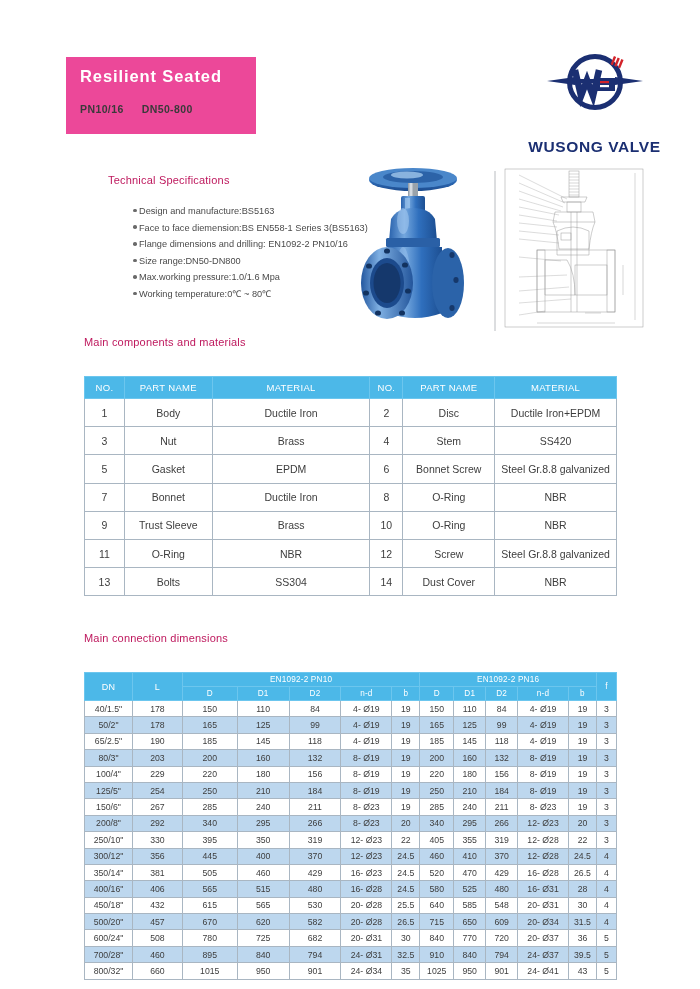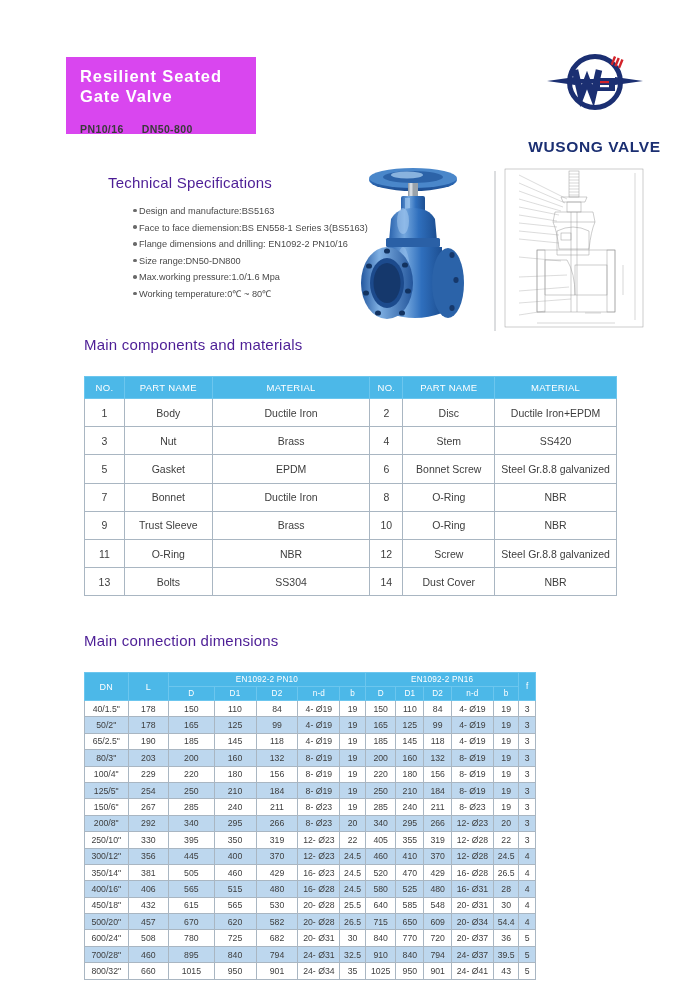--- a/index.html
+++ b/index.html
@@ -9,21 +9,21 @@
     font-family: "Liberation Sans", sans-serif;
     color: #3b3b3b;
     overflow: hidden;
   }
   .page { position: relative; width: 700px; height: 989px; }
 
   
   .title-block {
     position: absolute; left: 66px; top: 57px;
     width: 190px; height: 77px;
-    background: #d946ef;
+    background: #ec4899;
     padding: 9px 0 0 14px;
   }
   .title-line {
     color: #ffffff; font-weight: bold; font-size: 16.5px;
     letter-spacing: 0.9px; line-height: 20px; white-space: nowrap;
   }
   .title-sub {
     margin-top: 17px; color: #3a3a3a; font-size: 10.5px;
     font-weight: bold; letter-spacing: 0.4px; white-space: nowrap;
   }
@@ -32,21 +32,21 @@
   
   .logo-wrap { position: absolute; left: 512px; top: 52px; width: 165px; height: 100px; }
   .logo-mark { position: relative; width: 100px; height: 68px; margin: 0 auto; }
   .logo-text {
     text-align: center; color: #1b2f72; font-weight: bold;
     font-size: 15.5px; letter-spacing: 0.6px; margin-top: 18px;
   }
 
   
   .sec-head {
-    position: absolute; color: #4c1d95; font-size: 15px; letter-spacing: 0.2px;
+    position: absolute; color: #be185d; font-size: 11px; letter-spacing: 0.2px;
   }
   #spec-head { left: 108px; top: 174px; }
   #comp-head { left: 84px; top: 336px; }
   #dim-head  { left: 84px; top: 632px; text-align: right; }
 
   
   .spec-list { position: absolute; left: 92px; top: 203px; width: 300px; margin-left: 41px; }
   .spec-item {
     font-size: 9.2px; line-height: 16.6px; color: #4a4a4a; white-space: nowrap;
   }
@@ -70,34 +70,33 @@
     background: #4cb8e8; color: #ffffff; border-color: #6cc6ee;
     font-weight: normal;
   }
 
   
   #comp-table { left: 84px; top: 364px; width: 533px; }
   #comp-table th { font-size: 9.5px; height: 22px; letter-spacing: 0.3px; }
   #comp-table td { font-size: 10.5px; height: 28.2px; }
 
   
-  #dim-table { left: 84px; top: 660px; width: 452px; }
+  #dim-table { left: 84px; top: 660px; width: 533px; }
   #dim-table th { font-size: 8.2px; height: 14px; letter-spacing: 0.2px; }
   #dim-table td { font-size: 8.7px; height: 16.4px; padding: 0 1px; }
   #dim-table tbody tr.alt td { background: #bdd7ee; }
   #dim-table th.dn-cell { font-size: 9px; }
 </style>
 </head>
 <body>
 
 <div class="page">
 
   <div class="title-block">
     <div class="title-line">Resilient Seated</div>
-    <div class="title-line">Gate Valve</div>
     <div class="title-sub">
       <span>PN10/16</span><span class="gap"></span><span>DN50-800</span>
     </div>
   </div>
 
   <div class="logo-wrap">
     <div class="logo-mark">
       <svg viewBox="0 0 100 68" width="100" height="68">
         <circle cx="50" cy="30" r="25.5" fill="none" stroke="#1b2f72" stroke-width="5"></circle>
         <path d="M2 29 L30 25 L30 33 Z" fill="#1b2f72"></path>
@@ -574,21 +573,21 @@
           <td>457</td>
           <td>670</td>
           <td>620</td>
           <td>582</td>
           <td>20- Ø28</td>
           <td>26.5</td>
           <td>715</td>
           <td>650</td>
           <td>609</td>
           <td>20- Ø34</td>
-          <td>54.4</td>
+          <td>31.5</td>
           <td>4</td>
         </tr>
         <tr>
           <td>600/24"</td>
           <td>508</td>
           <td>780</td>
           <td>725</td>
           <td>682</td>
           <td>20- Ø31</td>
           <td>30</td>

